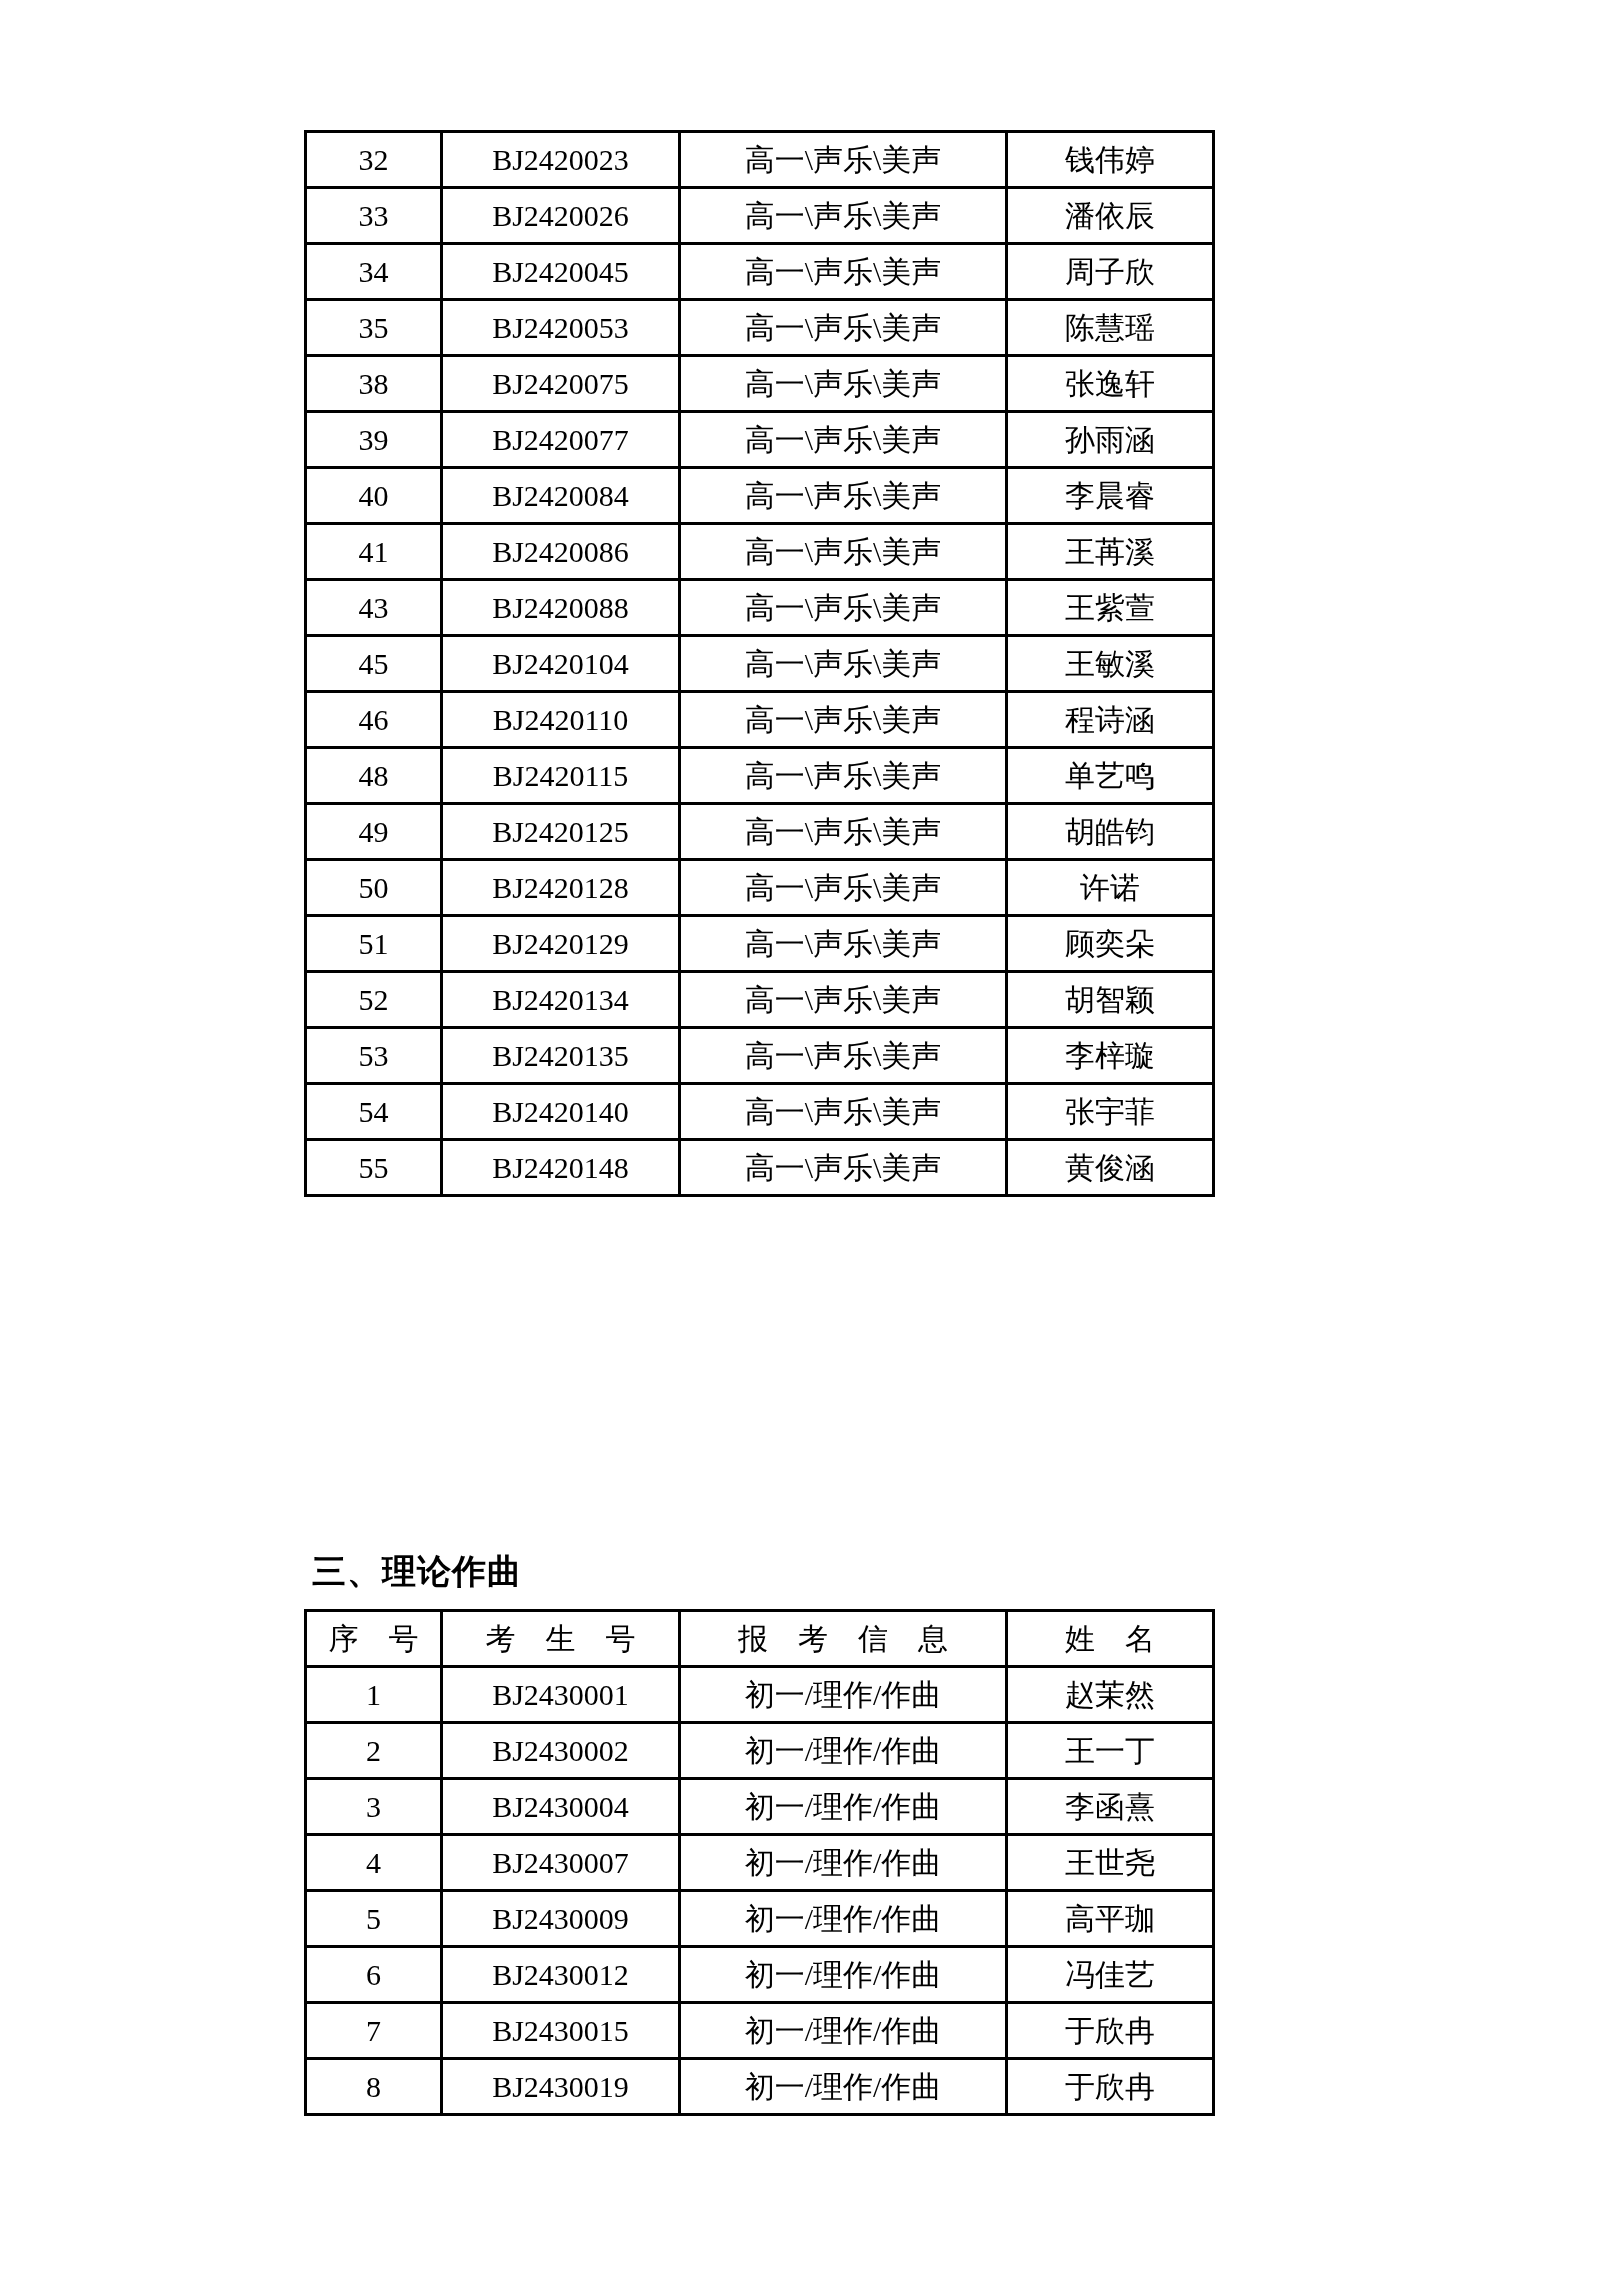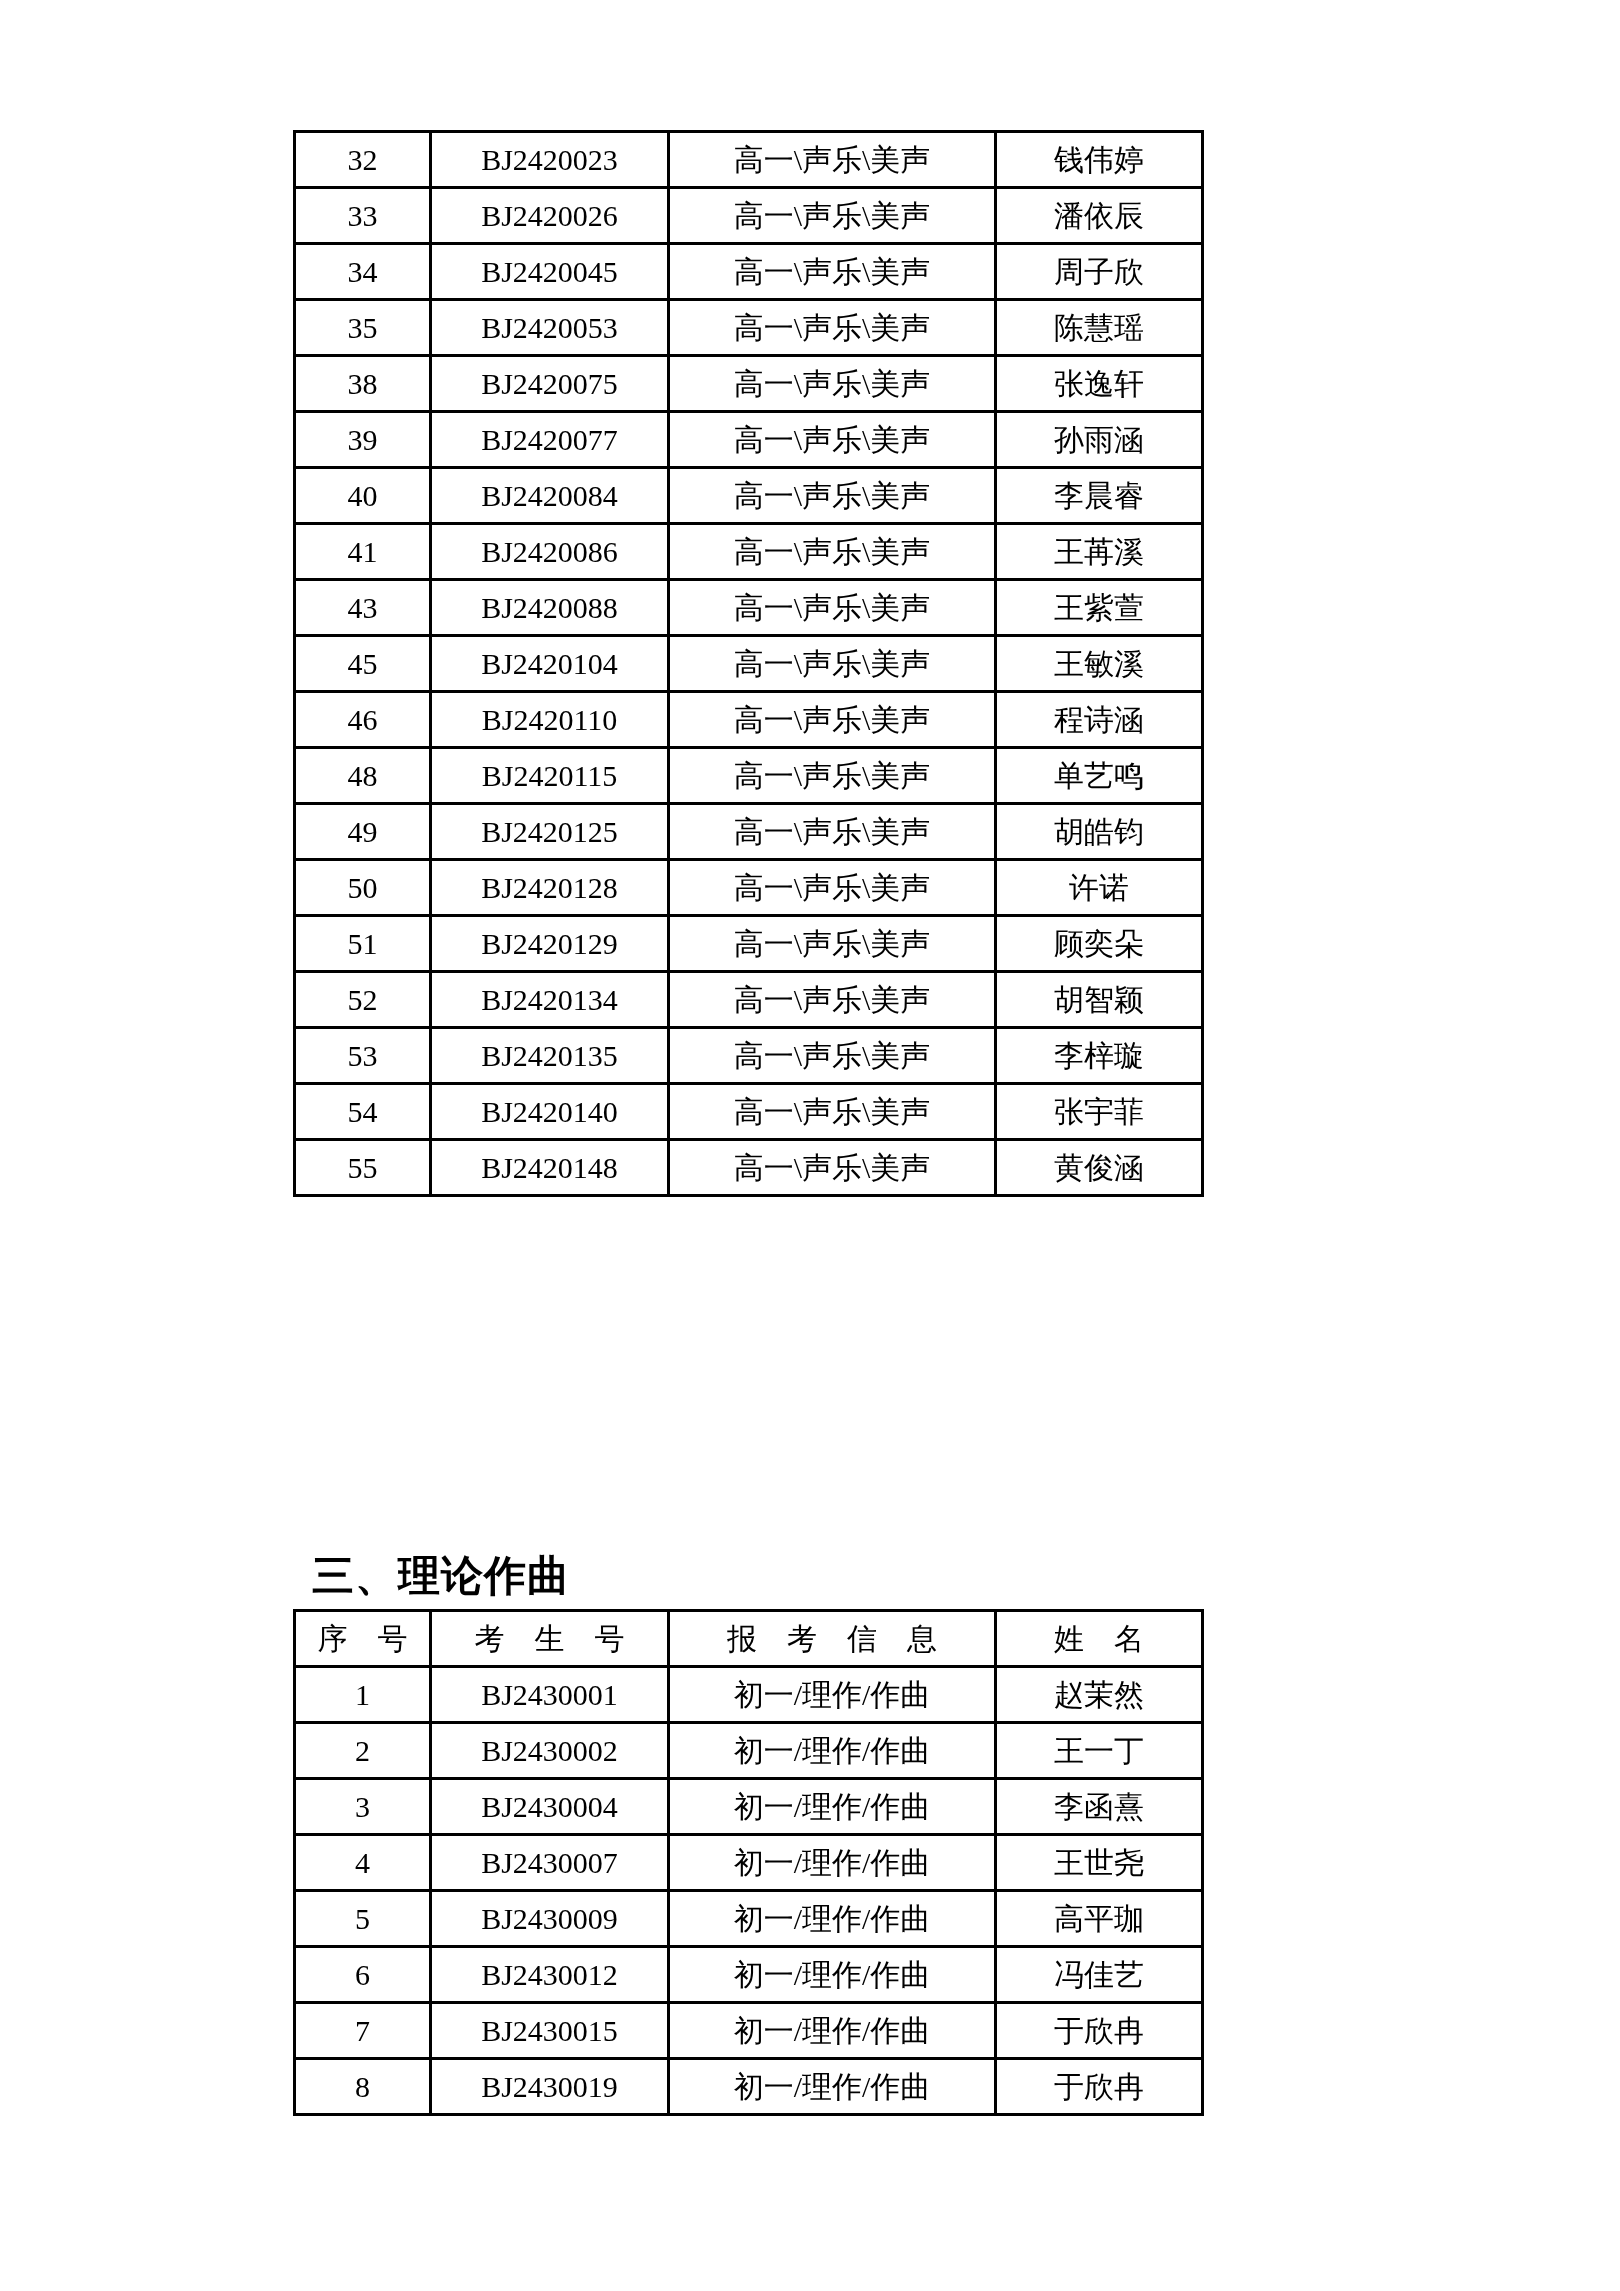--- a/index.html
+++ b/index.html
@@ -5,21 +5,21 @@
   html,body{margin:0;padding:0;background:#888;}
   .page{
     position:relative;
     width:1620px;height:2292px;
     background:#ffffff;
     overflow:hidden;
     margin:0 auto;
   }
   table.roster{
     position:absolute;
-    left:293px;
+    left:304px;
     width:909px;
     border-collapse:collapse;
     table-layout:fixed;
     border-radius:19px;
   }
   #table1{top:130px;}
   #table2{top:1609px;}
   table.roster td, table.roster th{
     border:3.9px solid #000;
     height:53px;
@@ -33,21 +33,21 @@
     color:#000;
     white-space:nowrap;
     overflow:hidden;
   }
   .section-heading{
     position:absolute;
     left:312px;
     top:1553px;
     margin:0;
     font-family:"Liberation Sans","DejaVu Sans",sans-serif;
-    font-size:42px;
+    font-size:34px;
     line-height:1.1;
     font-weight:700;
     color:#000;
     letter-spacing:1px;
   }
 </style>
 </head>
 <body>
 
 <div class="page">

